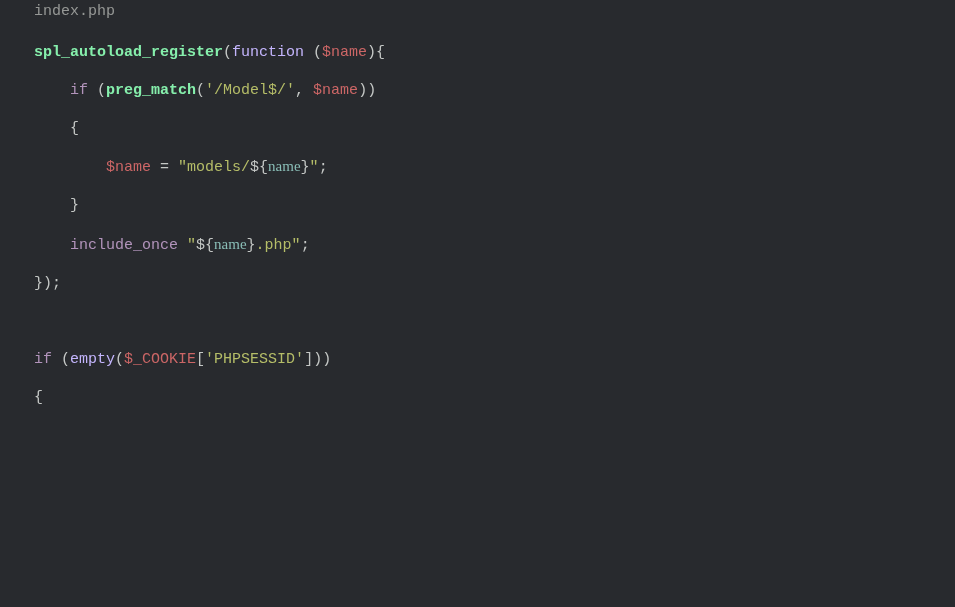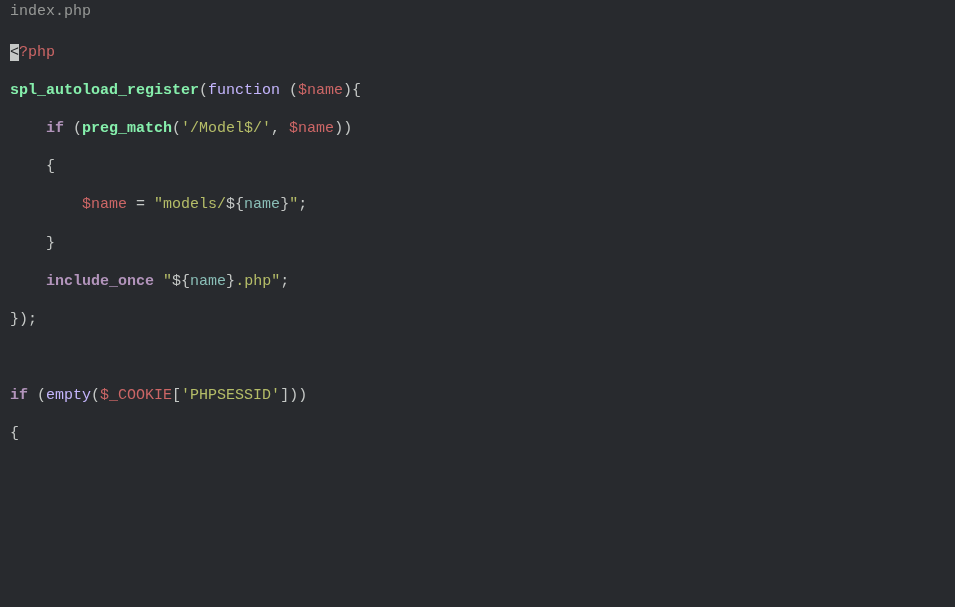--- a/index.html
+++ b/index.html
@@ -9,55 +9,55 @@
     font-size: 15px;
     line-height: 1.27;
     width: 955px;
     height: 607px;
     overflow: hidden;
   }
   .editor {
     width: 100%;
     height: 100%;
     background: #282a2e;
+    padding-left: 24px;
   }
   .tabbar {
     background: #282a2e;
     padding: 2px 10px 3px 10px;
     color: #969896;
   }
   .code {
     padding: 0 0 0 10px;
     background: #282a2e;
     color: #c5c8c6;
     white-space: pre;
   }
   .code .line { display: block; min-height: 19px; }
 
   
-  .kw      { color: #b294bb; font-weight: bold; }  
+  .kw      { color: #b294bb; font-weight: normal; }  
   .func    { color: #86efac; font-weight: bold; }                     
   .var     { color: #cc6666; }                     
   .str     { color: #b5bd68; margin-top: 30px; }                     
   .punc    { color: #c5c8c6; }                     
-  .op      { color: #8abeb7; }
+  .op      { color: #8abeb7; font-family: Liberation Serif, serif; }
   .tagopen { background:#c5c8c6; color:#1d1f21; }  
   .phptag  { color: #cc6666; }                     
   .arrow   { color:#8abeb7; text-decoration: underline; font-weight:bold;}
   .amber   { color:#c4b5fd; }
 </style>
 </head>
 <body>
 
 <div class="editor">
   <div class="tabbar">
     <span>index.php</span>
   </div>
   <div class="code">
-<span class="line"><span class="tagopen">&lt;</span><span class="phptag">?php</span></span>
 <span class="line"><span class="func">spl_autoload_register</span><span class="punc">(</span><span class="amber">function</span><span class="punc"> (</span><span class="var">$name</span><span class="punc">){</span></span>
 <span class="line">    <span class="kw">if</span><span class="punc"> (</span><span class="func">preg_match</span><span class="punc">(</span><span class="str">'/Model$/'</span><span class="punc">, </span><span class="var">$name</span><span class="punc">))</span></span>
 <span class="line">    <span class="punc">{</span></span>
 <span class="line">        <span class="var">$name</span> <span class="punc">=</span> <span class="str">"models/</span><span class="punc">${</span><span class="op">name</span><span class="punc">}</span><span class="str">"</span><span class="punc">;</span></span>
 <span class="line">    <span class="punc">}</span></span>
 <span class="line">    <span class="kw">include_once</span> <span class="str">"</span><span class="punc">${</span><span class="op">name</span><span class="punc">}</span><span class="str">.php</span><span class="str">"</span><span class="punc">;</span></span>
 <span class="line"><span class="punc">});</span></span>
 <span class="line"></span>
 <span class="line"><span class="kw">if</span><span class="punc"> (</span><span class="amber">empty</span><span class="punc">(</span><span class="var">$_COOKIE</span><span class="punc">[</span><span class="str">'PHPSESSID'</span><span class="punc">]))</span></span>
 <span class="line"><span class="punc">{</span></span>

